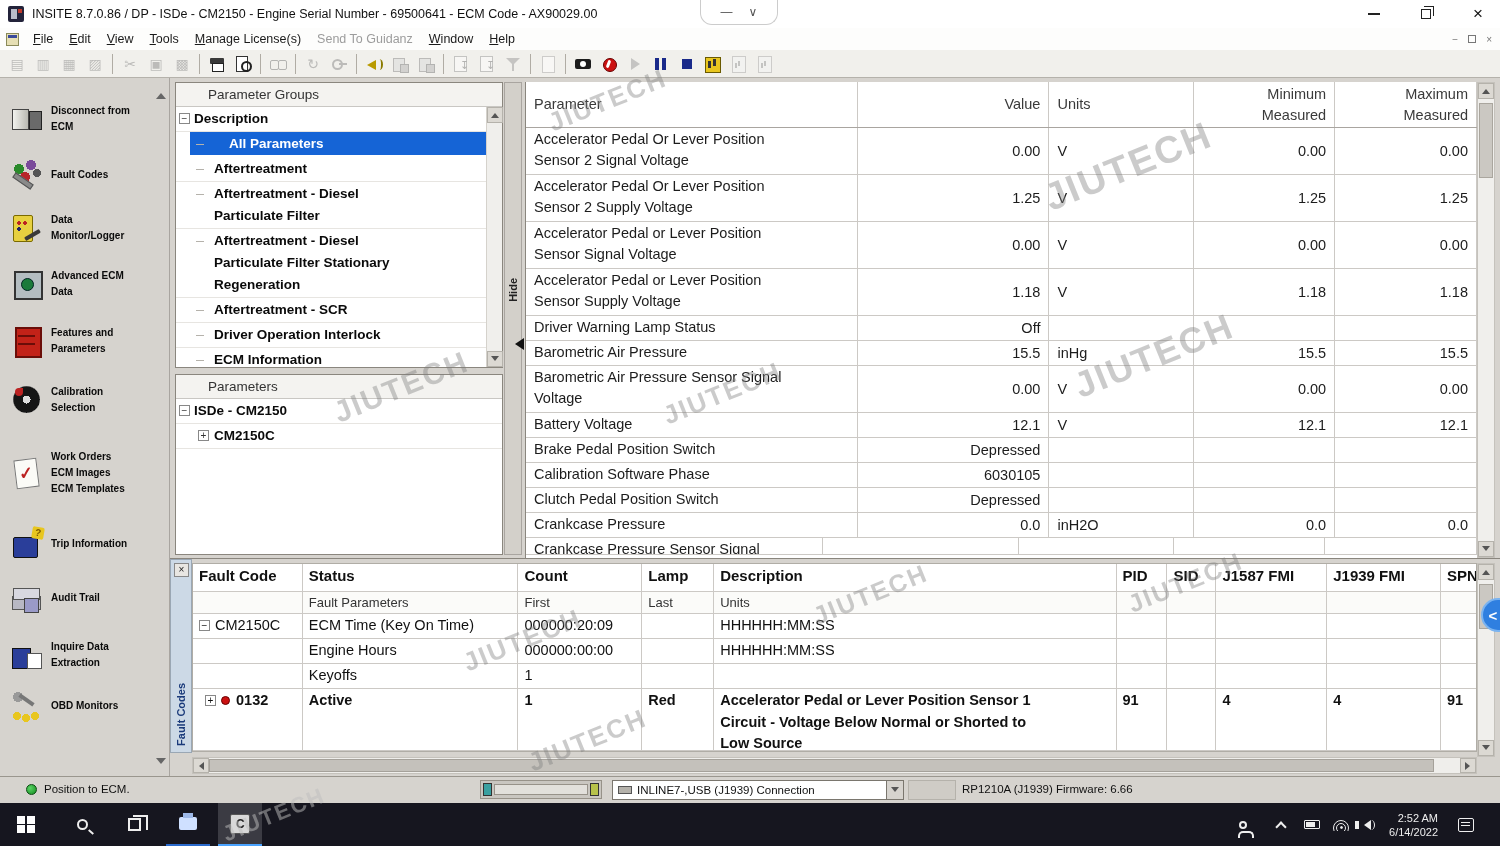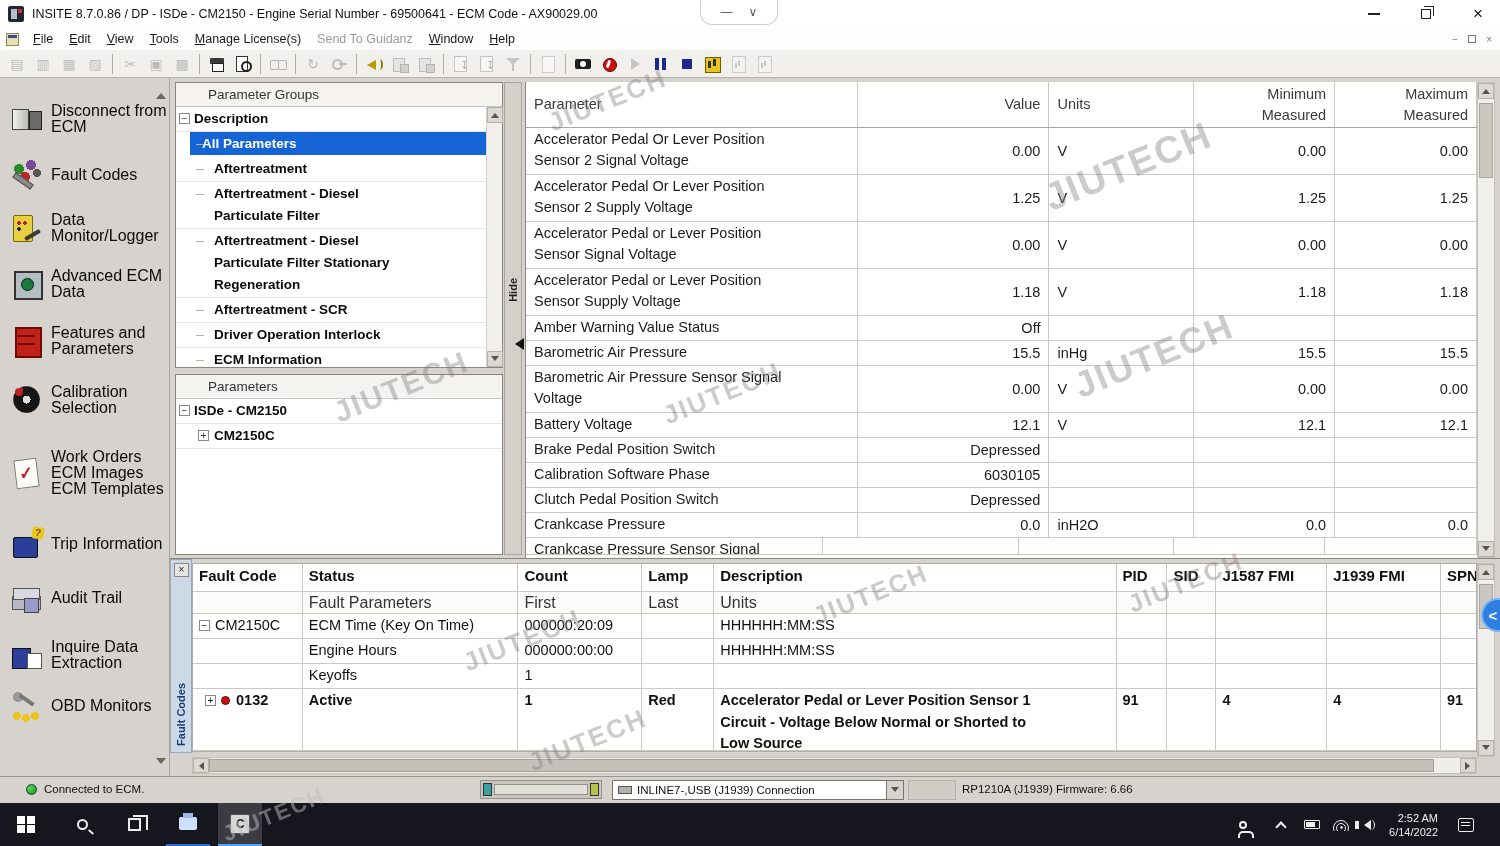--- a/index.html
+++ b/index.html
@@ -58,21 +58,21 @@
 .ci-pause::before{content:"";position:absolute;left:3px;top:3px;width:4px;height:12px;background:#1a2a8a}
 .ci-pause::after{content:"";position:absolute;left:10px;top:3px;width:4px;height:12px;background:#1a2a8a}
 .ci-stop::before{content:"";position:absolute;left:4px;top:4px;width:10px;height:10px;background:#1a2a8a}
 .ci-chart::before{content:"";position:absolute;left:1px;top:2px;width:14px;height:14px;background:#e8c61f;border:1px solid #6a5a00}
 .ci-chart::after{content:"";position:absolute;left:4px;top:6px;width:3px;height:7px;background:#333;box-shadow:5px -2px 0 #333}
 .ci-docchart::before{content:"";position:absolute;left:2px;top:1px;width:12px;height:15px;background:#f4f4f2;border:1px solid #aaa}
 .ci-docchart::after{content:"";position:absolute;left:5px;top:8px;width:2px;height:5px;background:#999;box-shadow:3px -2px 0 #999}
 
 #sidebar{position:absolute;left:0;top:78px;width:170px;height:698px;background:#d6d3ce;border-right:1px solid #a9a5a0;padding-top:10px}
 .side-item{display:flex;align-items:center;gap:7px;padding-left:10px}
-.side-label{font-size:16px;font-weight:normal;color:#0a0a0a;line-height:16px}
+.side-label{font-size:10px;font-weight:bold;color:#0a0a0a;line-height:16px}
 .sb-arrow{position:absolute;width:0;height:0}
 
 .ico{position:relative;width:34px;height:34px;flex:0 0 34px}
 .icn-disconnect::before{content:"";position:absolute;left:2px;top:7px;width:15px;height:19px;background:linear-gradient(90deg,#f2f2ee,#b9b9b2);border:1px solid #444}
 .icn-disconnect::after{content:"";position:absolute;left:19px;top:9px;width:11px;height:17px;background:#6a6a6a;border:1px solid #222}
 .icn-fault{background:radial-gradient(circle at 9px 11px,#2a8a2a 0 5px,rgba(0,0,0,0) 5px),radial-gradient(circle at 21px 7px,#7a4a9a 0 5px,rgba(0,0,0,0) 5px),radial-gradient(circle at 15px 19px,#b8262a 0 5px,rgba(0,0,0,0) 5px),radial-gradient(circle at 27px 15px,#555 0 4px,rgba(0,0,0,0) 4px)}
 .icn-fault::after{content:"";position:absolute;left:2px;top:20px;width:20px;height:4px;background:#8a8a8a;border:1px solid #555;transform:rotate(35deg)}
 .icn-data::before{content:"";position:absolute;left:3px;top:4px;width:18px;height:25px;background:radial-gradient(circle at 5px 7px,#b22 0 2px,rgba(0,0,0,0) 2px),radial-gradient(circle at 11px 7px,#b22 0 2px,rgba(0,0,0,0) 2px),radial-gradient(circle at 5px 13px,#226 0 2px,rgba(0,0,0,0) 2px),#e7d040;border:1px solid #7a6a00;border-radius:2px}
 .icn-data::after{content:"";position:absolute;left:14px;top:22px;width:17px;height:4px;background:#3a3a3a;transform:rotate(-30deg);border-radius:1px}
 .icn-tests::before{content:"";position:absolute;left:1px;top:17px;width:14px;height:14px;background:#2233cc;border:1px solid #001;border-radius:50%}
@@ -128,21 +128,21 @@
 #mt-vscroll .thumb{position:absolute;left:1px;top:20px;width:14px;height:75px;background:#cbc8c2;border:1px solid #aaa69e}
 
 #fault-panel{position:absolute;left:170px;top:558px;width:1330px;height:218px;background:#d6d3ce;border-top:1px solid #8a867e}
 #ftab{position:absolute;left:0;top:0;width:22px;height:194px;background:#ccd9e6;border:1px solid #9aa7b4}
 #ftab-close{position:absolute;left:3px;top:3px;width:15px;height:14px;background:#e8e6e2;border:1px solid #888;font-size:10px;line-height:12px;text-align:center;color:#222}
 #ftab-label{position:absolute;left:4px;bottom:6px;writing-mode:vertical-rl;transform:rotate(180deg);font-size:11px;font-weight:bold;color:#1a3a7a}
 #ftable{position:absolute;left:22px;top:4px;width:1285px;background:#fff;border:1px solid #b0ada6}
 .frow{display:flex;border-bottom:1px solid #ccc9c5}
 .fcell{border-right:1px solid #ccc9c5;padding:1px 6px;font-size:14.5px;color:#111;overflow:hidden;line-height:20px}
 .fhead .fcell{font-weight:bold;font-size:15px;padding-top:2px}
-.fsub .fcell{font-size:16px;color:#333;background:#fbfbf9}
+.fsub .fcell{font-size:13px;color:#333;background:#fbfbf9}
 .f0{width:110px}.f1{width:216px}.f2{width:124px}.f3{width:72px}.f4{width:403px}.f5{width:51px}.f6{width:49px}.f7{width:111px}.f8{width:114px}.f9{width:35px;border-right:none}
 .fbold .fcell{font-weight:bold}
 .fbold .fcell.f4{line-height:21.5px}
 .fmark{display:inline-block;width:11px;height:11px;border:1px solid #888;background:#fff;font-size:10px;line-height:9px;text-align:center;vertical-align:1px;margin-right:5px;font-weight:normal}
 .fdot{display:inline-block;width:9px;height:9px;border-radius:50%;background:#cc1111;border:1px solid #660000;margin-right:6px}
 #f-hscroll{position:absolute;left:22px;top:198px;width:1285px;height:17px;background:#efeeeb;border:1px solid #c5c2bc}
 #f-hscroll .thumb{position:absolute;left:16px;top:1px;height:13px;width:1225px;background:#c4c1bb;border:1px solid #a5a19a}
 #f-vscroll{position:absolute;left:1307px;top:4px;width:18px;height:194px;background:#f0efec;border:1px solid #c5c2bc}
 #f-vscroll .thumb{position:absolute;left:1px;top:20px;width:14px;height:45px;background:#cbc8c2;border:1px solid #aaa69e}
 #blue-btn{position:absolute;left:1311px;top:39px;width:34px;height:34px;border-radius:50%;background:#2f7fe0;border:2px solid #7ab3f0;color:#fff;font-size:15px;font-weight:bold;display:flex;align-items:center;justify-content:center;padding-right:10px}
@@ -369,21 +369,21 @@
 
   <div class="panel" id="pg-panel">
     <div class="panel-header">Parameter Groups</div>
     <div class="tree-area" id="pg-tree">
         <div class="tree-row" style="height: 25px;">
           <span class="tmark" style="left: 3px; top: 6px;">−</span>
           <span class="lbl" style="margin-left: 0px; padding-left: 18px;">Description</span>
         </div>
         <div class="tree-row sel" style="height: 25px;">
           <span class="tdash" style="left: 20px;"></span>
-          <span class="lbl" style="margin-left: 14px; padding-left: 12px;">All Parameters</span>
+          <span class="lbl" style="margin-left: 14px; padding-left: 39px;">All Parameters</span>
         </div>
         <div class="tree-row" style="height: 25px;">
           <span class="tdash" style="left: 20px;"></span>
           <span class="lbl" style="margin-left: 14px; padding-left: 24px;">Aftertreatment</span>
         </div>
         <div class="tree-row" style="height: 47px;">
           <span class="tdash" style="left: 20px;"></span>
           <span class="lbl" style="margin-left: 14px; padding-left: 24px;">Aftertreatment - Diesel<br>Particulate Filter</span>
         </div>
         <div class="tree-row" style="height: 69px;">
@@ -474,21 +474,21 @@
         <div class="mcell c4 vmid">0.00</div>
       </div>
       <div class="mrow" style="height: 47px;">
         <div class="mcell c0">Accelerator Pedal or Lever Position<br>Sensor Supply Voltage</div>
         <div class="mcell c1 vmid">1.18</div>
         <div class="mcell c2 vmid">V</div>
         <div class="mcell c3 vmid">1.18</div>
         <div class="mcell c4 vmid">1.18</div>
       </div>
       <div class="mrow" style="height: 25px;">
-        <div class="mcell c0">Amber Warning Value Status</div>
+        <div class="mcell c0">Driver Warning Lamp Status</div>
         <div class="mcell c1 vmid">Off</div>
         <div class="mcell c2 vmid"></div>
         <div class="mcell c3 vmid"></div>
         <div class="mcell c4 vmid"></div>
       </div>
       <div class="mrow" style="height: 25px;">
         <div class="mcell c0">Barometric Air Pressure</div>
         <div class="mcell c1 vmid">15.5</div>
         <div class="mcell c2 vmid">inHg</div>
         <div class="mcell c3 vmid">15.5</div>
@@ -649,21 +649,21 @@
       <div class="thumb"></div>
       <div class="sbtn" style="bottom:0">
           <span class="tri-down"></span>
         </div>
     </div>
     <div id="blue-btn">&lt;</div>
   </div>
 
   <div id="statusbar">
     <div id="conn-dot"></div>
-    <div id="conn-text">Connected to ECM.</div>
+    <div id="conn-text">Position to ECM.</div>
     <div id="meter">
         <span class="dev"></span>
         <span class="bar"></span>
         <span class="dev2"></span>
       </div>
     <div id="conn-dropdown">
       <span class="plug"></span>
       <span class="txt">INLINE7-,USB (J1939) Connection</span>
       <span class="dbtn">
           <span class="tri-down"></span>

